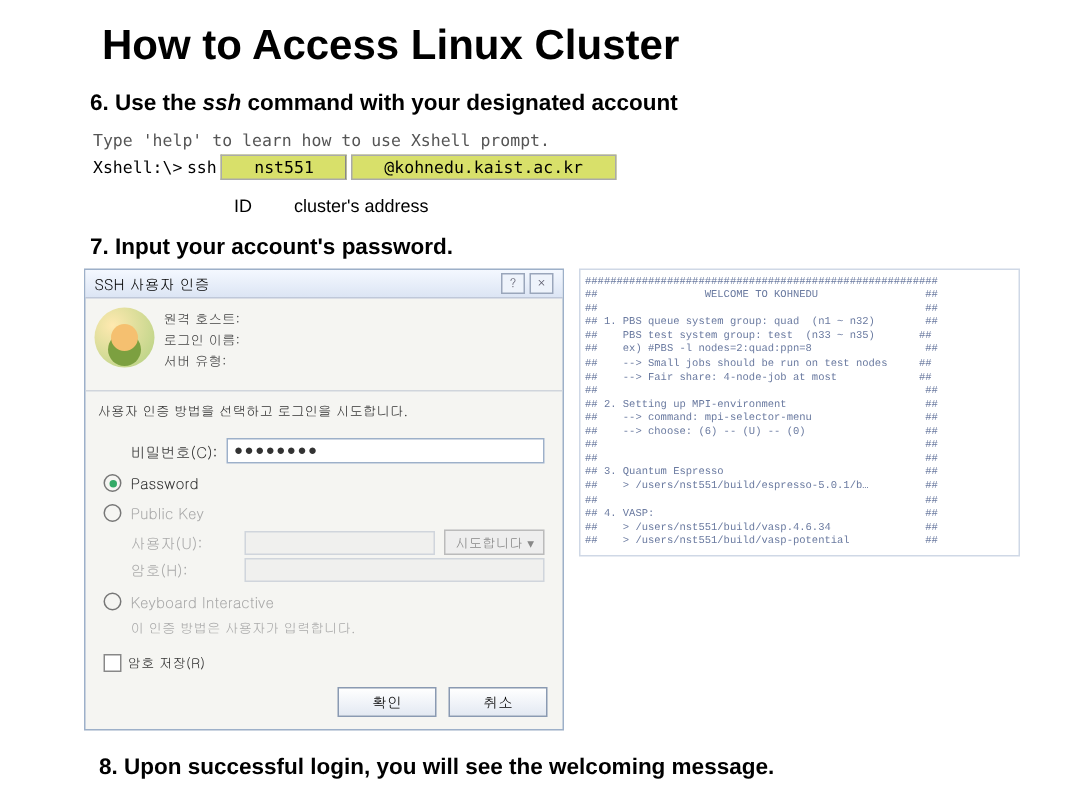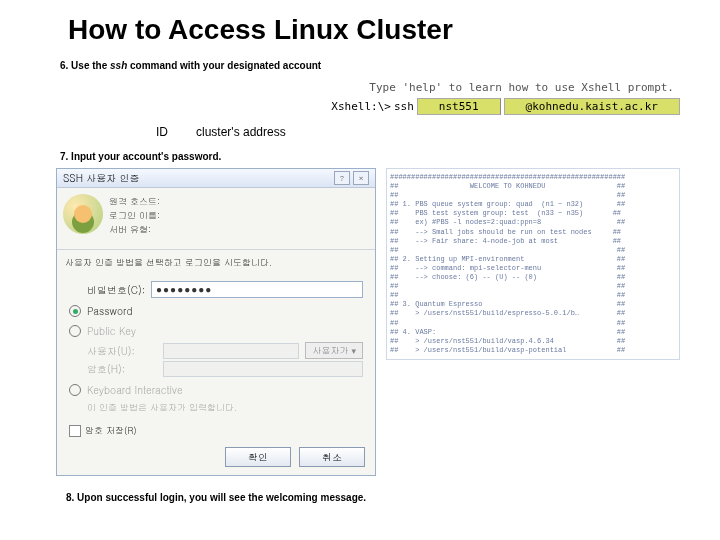--- a/index.html
+++ b/index.html
@@ -14,26 +14,26 @@
     }
     .page {
       padding: 8px 40px 0 40px;
     }
     .title {
       font-size: 28px;
       font-weight: bold;
       margin: 6px 0 14px 28px;
     }
     .step {
-      font-size: 10px;
+      font-size: 15px;
       font-weight: bold;
       margin: 10px 0 6px 20px;
     }
     .step b { font-style: italic; font-weight: bold; }
-    .shot-area { margin: 0 0 12px 16px; text-align: right; }
+    .shot-area { margin: 0 0 12px 16px; }
     .term-lines {
       font-family: Consolas, monospace;
       font-size: 11px;
       color: #555;
       padding: 4px 6px 2px 6px;
     }
     .term-ssh {
       display: inline-flex;
       align-items: center;
       gap: 3px;
@@ -195,21 +195,21 @@
           <span>Password</span>
         </div>
 
         <div class="radio-line faded">
           <span class="radio"></span>
           <span>Public Key</span>
         </div>
         <div class="sub-row faded">
           <span style="width:70px;">사용자(U):</span>
           <span class="sub-in"></span>
-          <span class="mini-btn">사용자가 ▾</span>
+          <span class="mini-btn">시도합니다 ▾</span>
         </div>
         <div class="sub-row faded">
           <span style="width:70px;">암호(H):</span>
           <span class="sub-in"></span>
         </div>
 
         <div class="radio-line faded">
           <span class="radio"></span>
           <span>Keyboard Interactive</span>
         </div>

